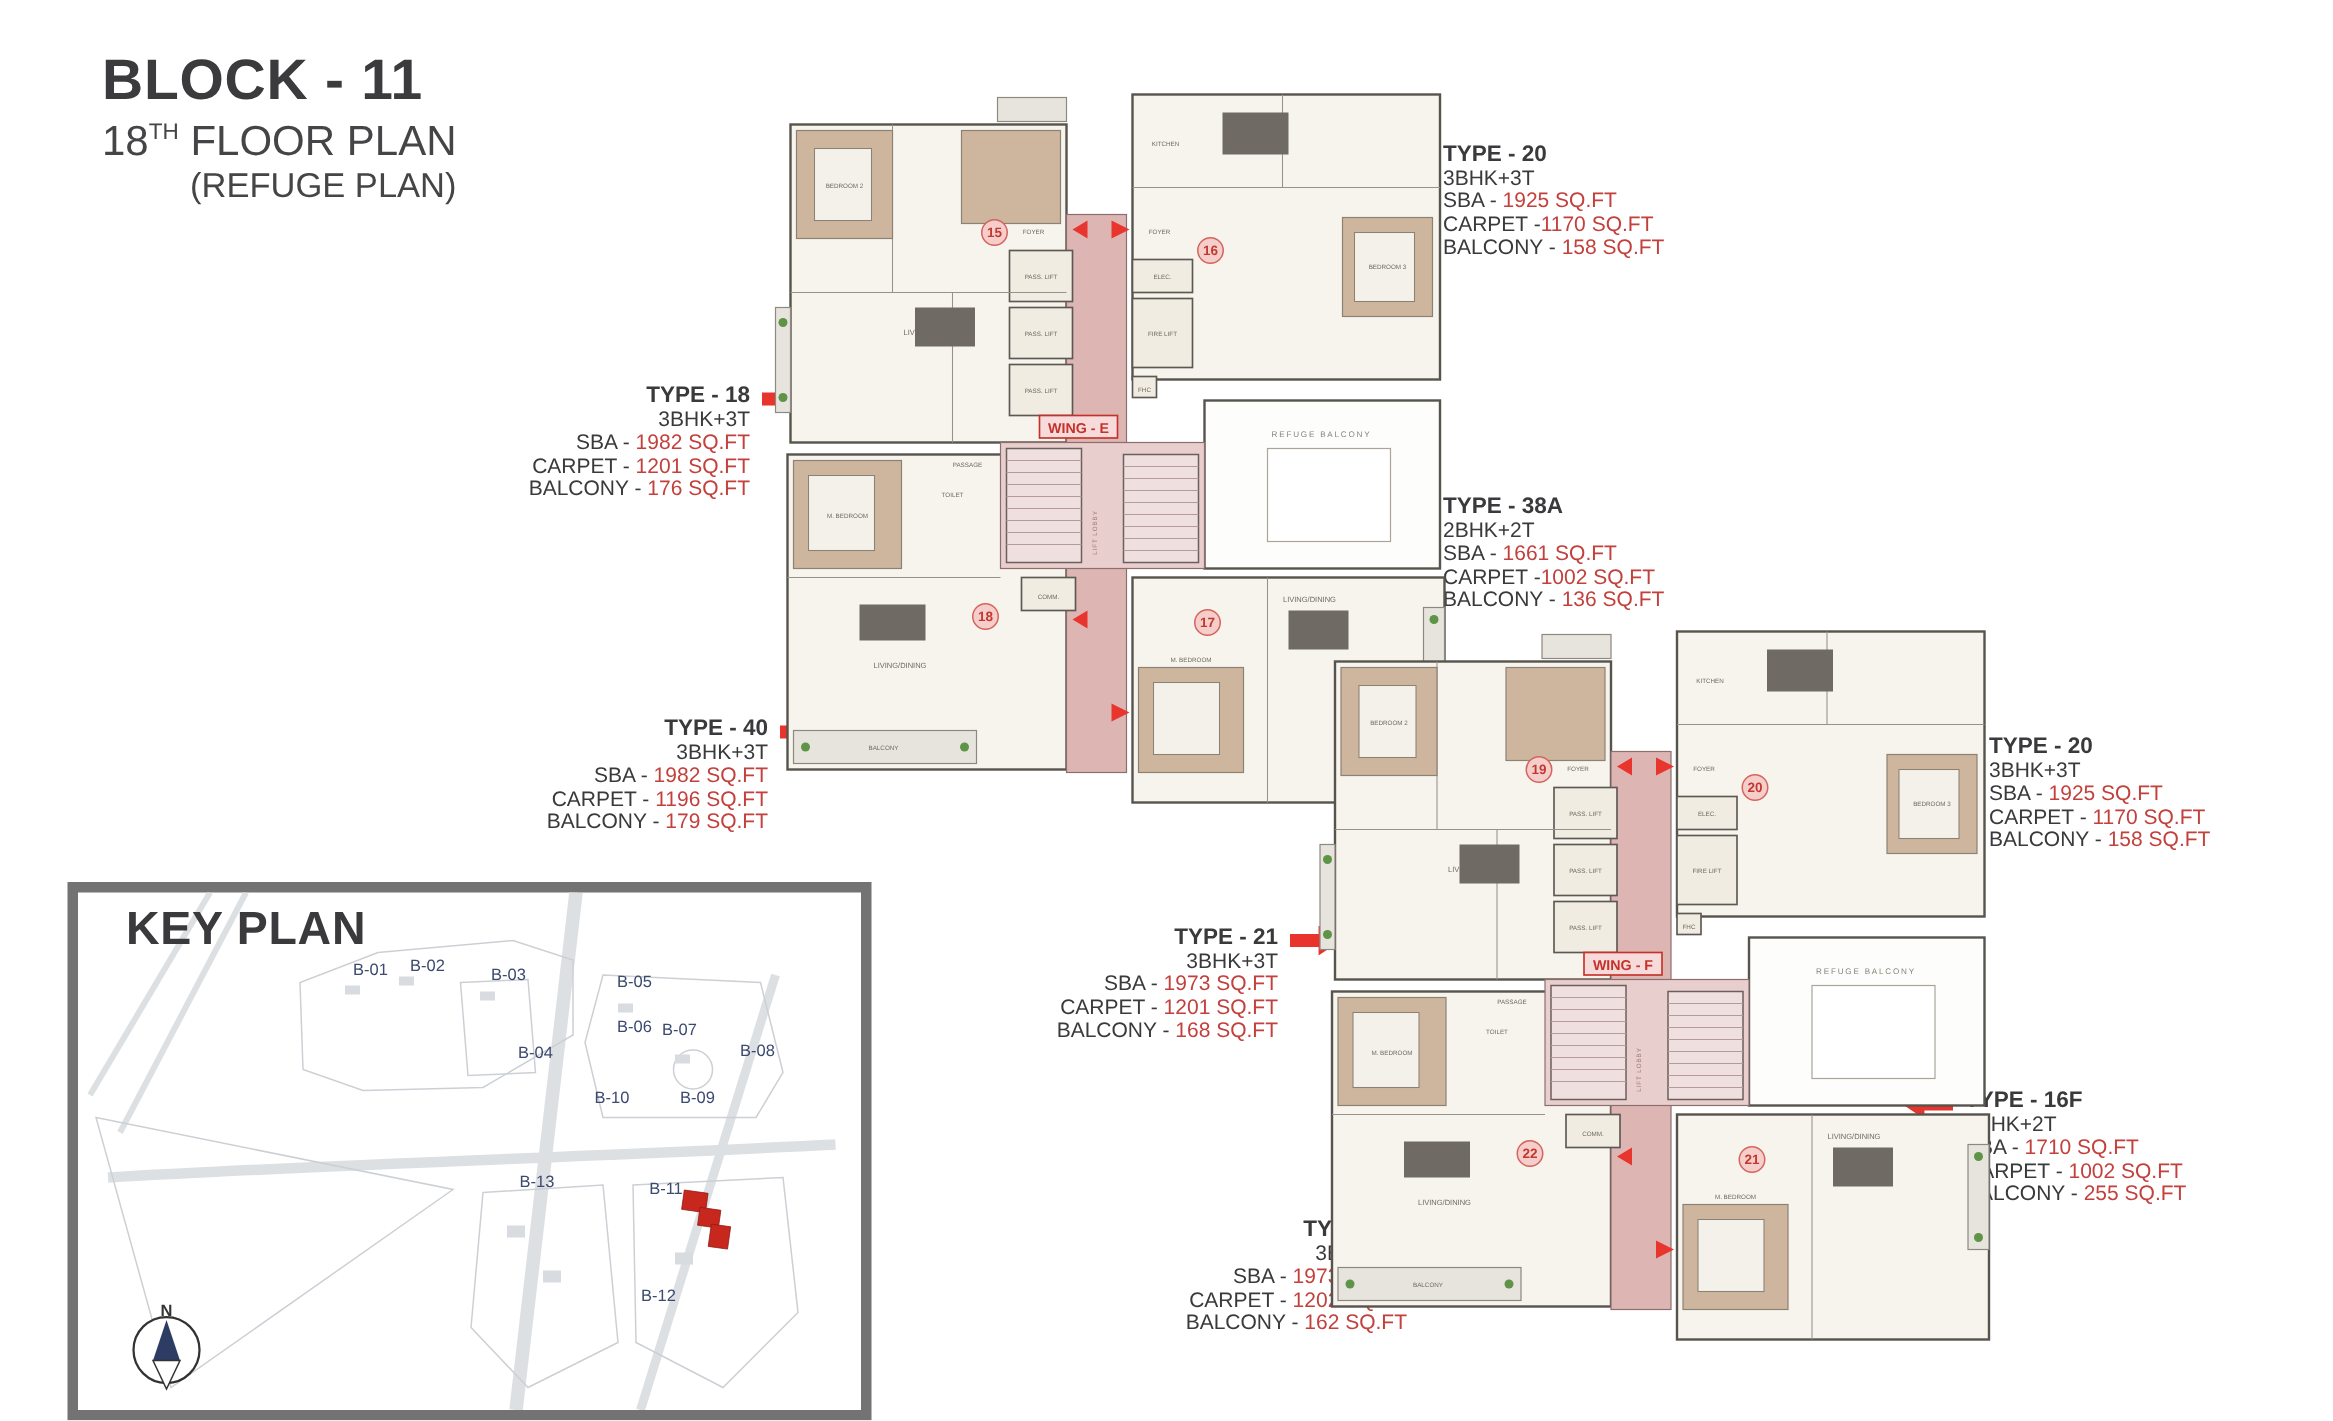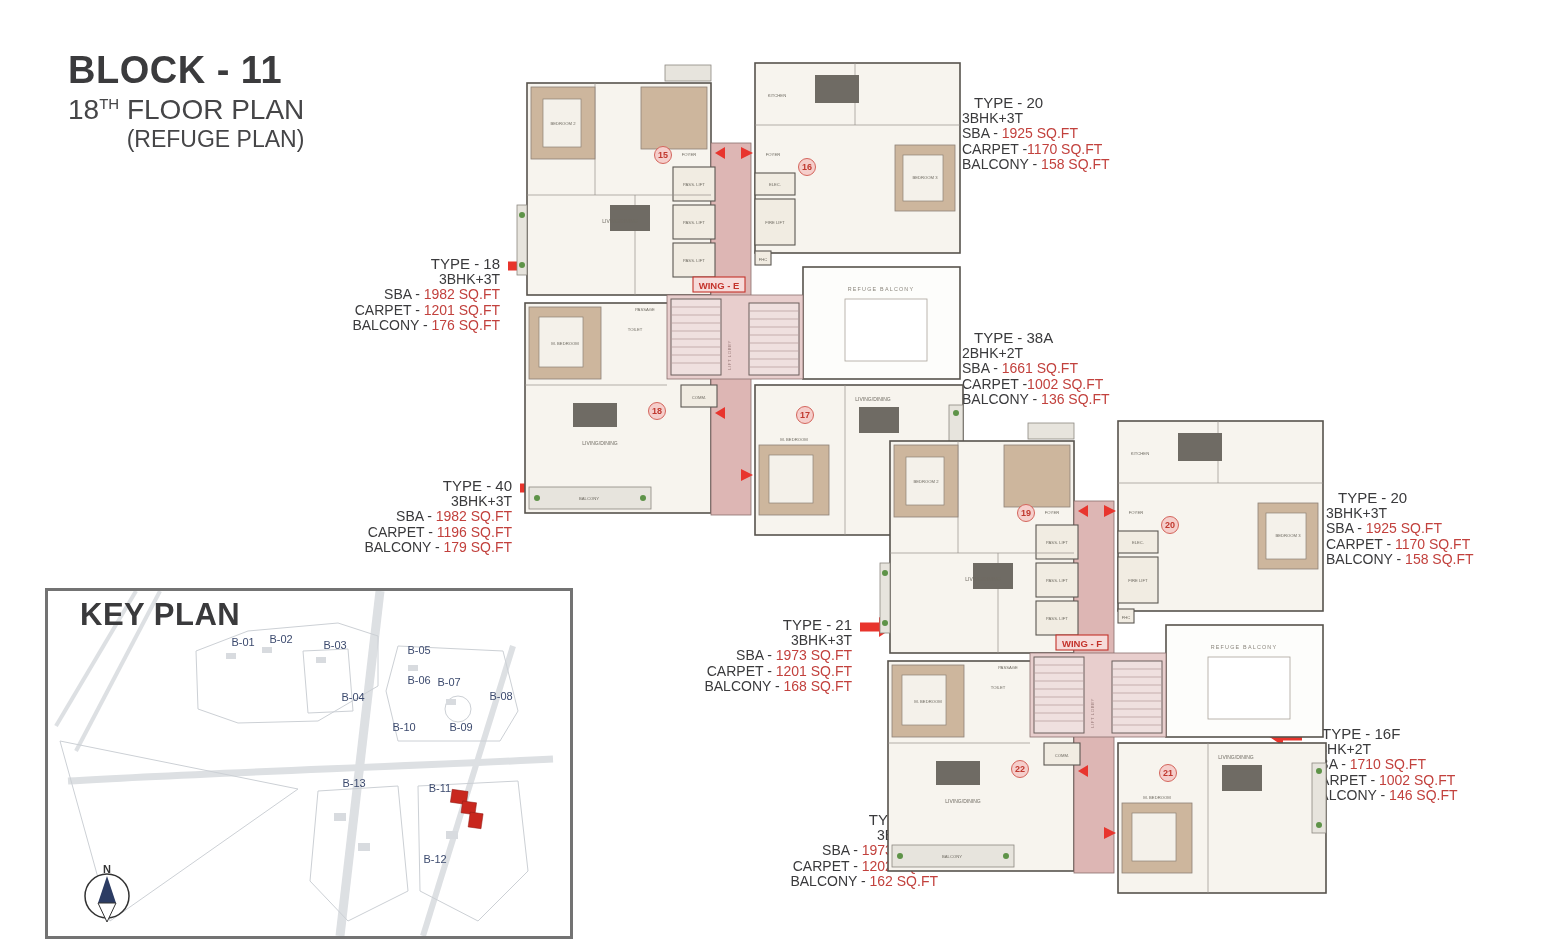--- a/index.html
+++ b/index.html
@@ -1,29 +1,29 @@
 <!DOCTYPE html>
 <html><head>
 <meta charset="utf-8">
 <style>
   html,body{margin:0;padding:0;background:#fff;}
   .canvas{position:relative;width:1555px;height:947px;background:#ffffff;overflow:hidden;
           font-family:"Liberation Sans", sans-serif;color:#3d3d3f;}
 
   
-  .title-block{position:absolute;left:68px;top:34px;line-height:1.08;margin-top:16px;}
+  .title-block{position:absolute;left:68px;top:34px;line-height:1.08;}
   .title-block .t1{font-size:38px;font-weight:700;letter-spacing:.5px;color:#3b3b3d;}
   .title-block .t2{font-size:28px;font-weight:400;margin-top:5px;color:#454547;}
   .title-block .t3{font-size:28px;font-weight:400;margin-top:4px;color:#454547;}
   .title-block .t3 sup{font-size:15px;}
   .title-block .t4{font-size:23px;font-weight:400;margin-top:2px;color:#454547;text-align:right;}
 
   
   .type-card{position:absolute;width:212px;font-size:14px;line-height:15.6px;color:#3a3a3c;}
-  .type-card .l1{font-size:15px;font-weight:400;padding-left:12px;}
+  .type-card .l1{font-size:15px;font-weight:700;}
   .type-card .val{color:#c2413d;}
   .type-card.right{text-align:right;margin-top:35px;}
   .arr{position:absolute;width:34px;height:20px;background:#e8342c;}
   .arr-left{left:-42px;top:0;clip-path:polygon(0 50%,44% 0,44% 28%,100% 28%,100% 72%,44% 72%,44% 100%);}
   .arr-right{right:-42px;top:0;clip-path:polygon(100% 50%,56% 0,56% 28%,0 28%,0 72%,56% 72%,56% 100%);}
   .tc1{left:962px;top:95px;}
   .tc2{left:288px;top:221px;}
   .tc3{left:962px;top:330px;}
   .tc4{left:300px;top:443px;}
   .tc5{left:1326px;top:490px;}
@@ -51,21 +51,21 @@
   .ucirc{fill:#f5cecb;stroke:#d4655c;stroke-width:1;}
   text.t5{font-size:5px;fill:#6f6b62;text-anchor:middle;}
   text.t4s{font-size:4.2px;fill:#6f6b62;text-anchor:middle;}
   text.trefuge{font-size:5.4px;fill:#8a857c;letter-spacing:1.2px;text-anchor:middle;}
   text.tu{font-size:9px;font-weight:700;fill:#c0392f;text-anchor:middle;}
   text.twing{font-size:9.5px;font-weight:700;fill:#c4322b;text-anchor:middle;}
   text.tcorr{font-size:4.2px;fill:#9b7d7b;text-anchor:middle;letter-spacing:.6px;}
   .wingbox{fill:#f6dbda;stroke:#c4322b;stroke-width:1.1;}
 
   
-  .keyplan{position:absolute;left:45px;top:588px;width:522px;height:345px;border:3px solid #737373;background:#fff;}
+  .keyplan{position:absolute;left:45px;top:588px;width:522px;height:345px;border:7px solid #737373;background:#fff;}
   .keyplan-title{position:absolute;left:32px;top:6px;font-size:31px;font-weight:600;color:#3a3a3c;letter-spacing:.5px;}
   .kp-road{stroke:#dde0e3;fill:none;}
   .kp-line{stroke:#ccd0d5;stroke-width:1;fill:none;}
   .kp-bld{fill:#d8dbdf;}
   text.kp-label{font-size:11px;fill:#3c4a6e;text-anchor:middle;}
   .kp-red{fill:#c8271e;stroke:#8e1b14;stroke-width:.5;}
   text.kp-n{font-size:11px;fill:#333;text-anchor:middle;font-weight:600;}
 </style>
 </head>
 <body>
@@ -131,21 +131,21 @@
     <div><span>CARPET - </span><span class="val">1201 SQ.FT</span></div>
     <div><span>BALCONY - </span><span class="val">168 SQ.FT</span></div>
   </div>
 
   <div class="type-card tc7">
     <div class="arr arr-left"></div>
     <div class="l1">TYPE - 16F</div>
     <div>2BHK+2T</div>
     <div><span>SBA - </span><span class="val">1710 SQ.FT</span></div>
     <div><span>CARPET - </span><span class="val">1002 SQ.FT</span></div>
-    <div><span>BALCONY - </span><span class="val">146 SQ.FT</span></div>
+    <div><span>BALCONY - </span><span class="val">255 SQ.FT</span></div>
   </div>
 
   <div class="type-card tc8 right">
     <div class="arr arr-right"></div>
     <div class="l1">TYPE - 41</div>
     <div>3BHK+3T</div>
     <div><span>SBA - </span><span class="val">1973 SQ.FT</span></div>
     <div><span>CARPET - </span><span class="val">1202 SQ.FT</span></div>
     <div><span>BALCONY - </span><span class="val">162 SQ.FT</span></div>
   </div>

